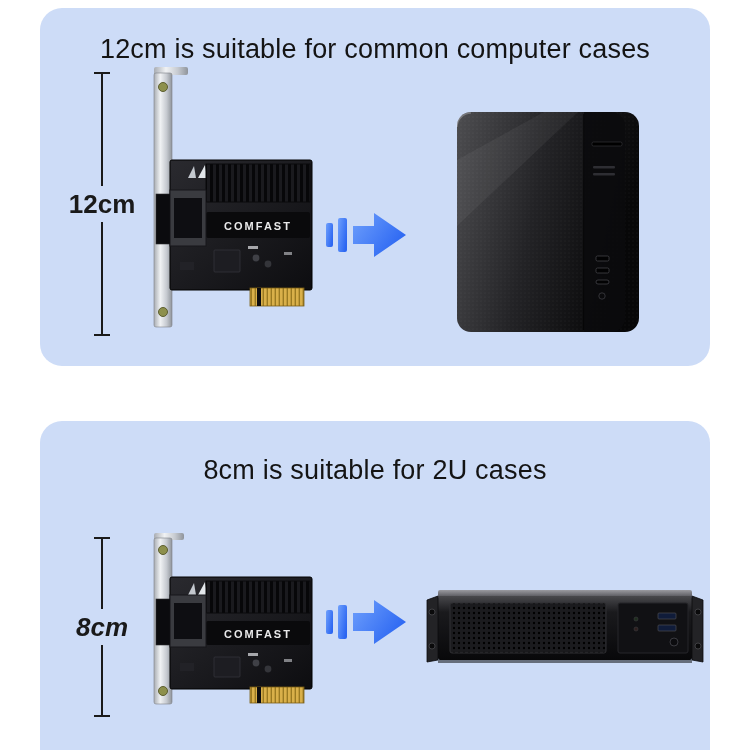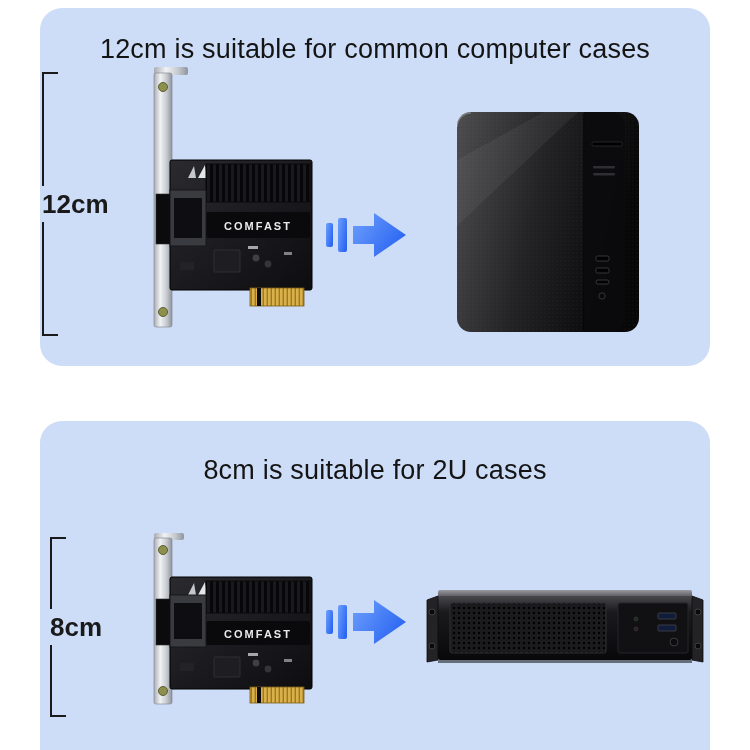--- a/index.html
+++ b/index.html
@@ -21,30 +21,30 @@
     position:absolute; left:0; right:0; text-align:center;
     font-size:27px; font-weight:500;
     color: var(--title-text, #141414);
     letter-spacing:0.2px;
   }
   .panel-top .title { top:26px; }
   .panel-bottom .title { top:34px; }
 
   .measure {
     position:absolute; width:120px;
-    display:flex; flex-direction:column; align-items:flex-start;
+    display:flex; flex-direction:column; align-items:center;
   }
   .measure .cap { width:16px; height:2px; background:#1a1a1a; }
   .measure .seg { width:2px; flex:1 1 auto; background:#1a1a1a; }
   .measure .mlabel {
     font-size:26px; font-weight:700; padding:5px 0;
     color: var(--measure-text, #1a1a1a); line-height:1;
   }
   .m-12 { left:2px; top:64px; height:264px; }
-  .m-8  { left:10px; top:116px; height:180px; }
+  .m-8  { left:2px; top:116px; height:180px;font-style:italic; }
 
   .card-12 { position:absolute; left:104px; top:58px; }
   .card-8  { position:absolute; left:104px; top:112px; }
 
   .arrow { position:absolute; left:286px; width:84px; height:58px; }
   .panel-top .arrow { top:198px; }
   .panel-bottom .arrow { top:172px; }
 
   .tower { position:absolute; left:412px; top:100px; }
   .rack  { position:absolute; left:382px; top:160px; }

